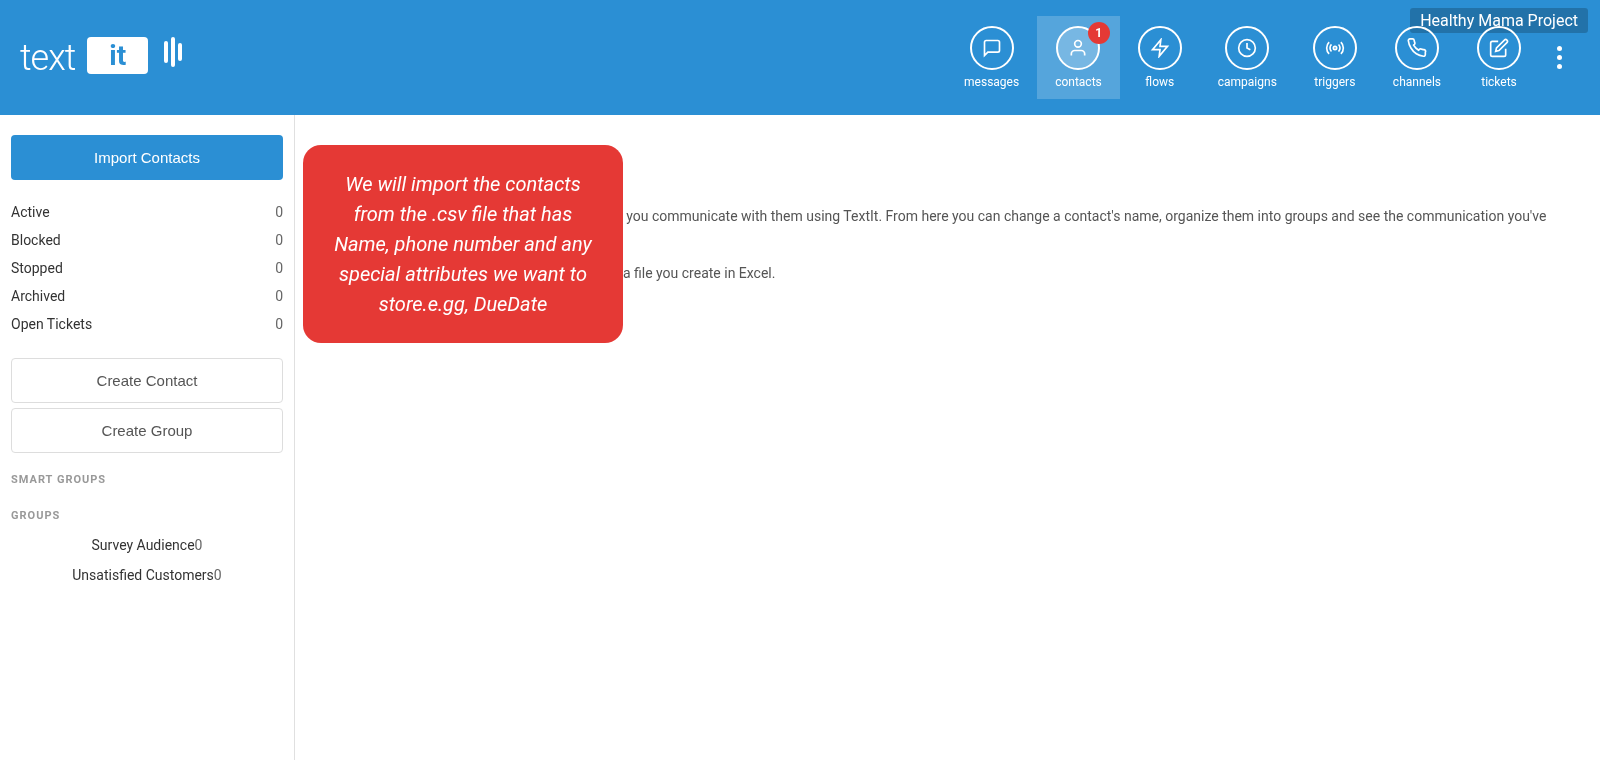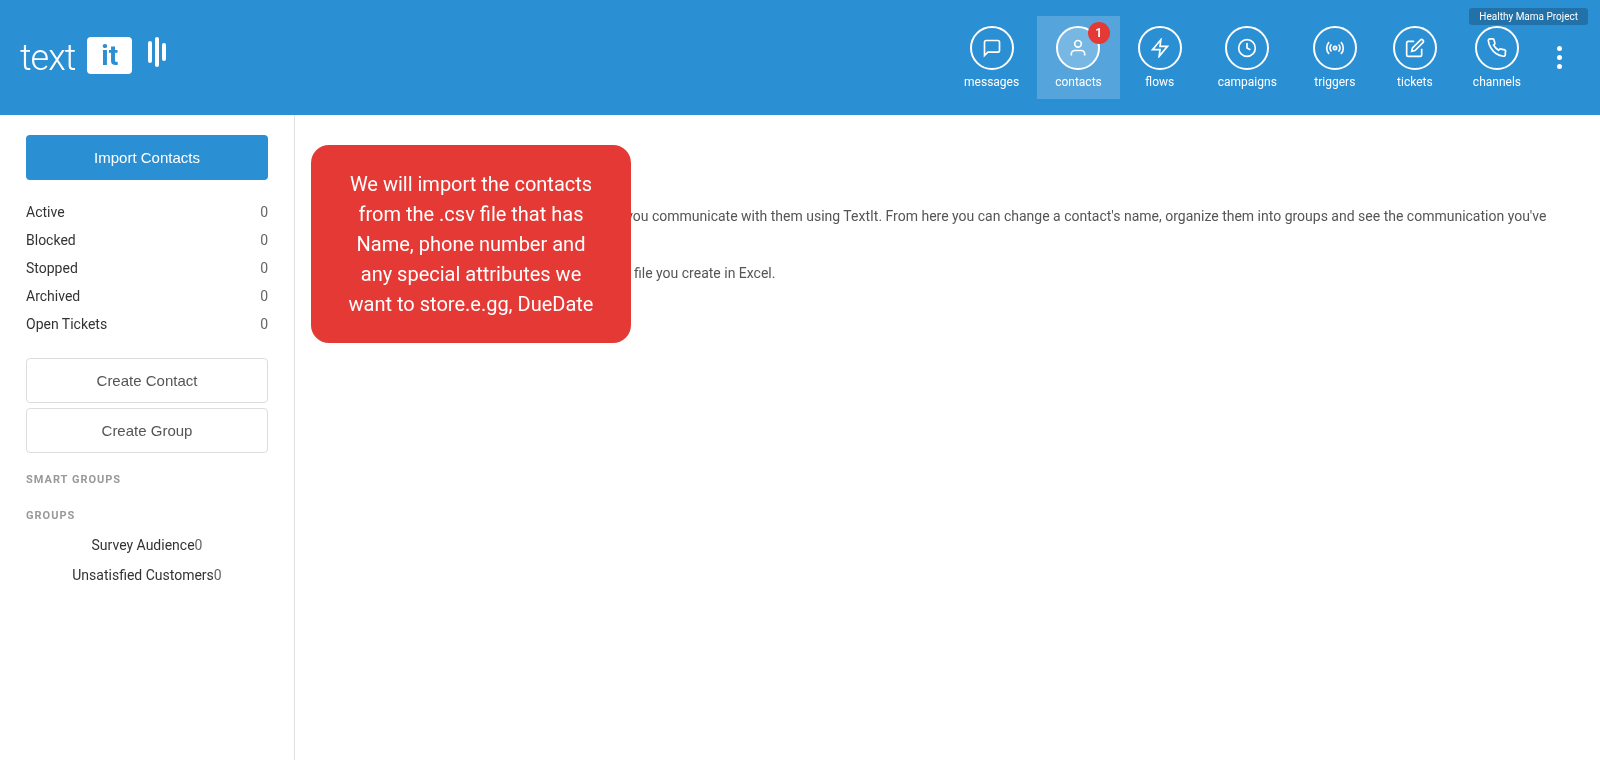--- a/index.html
+++ b/index.html
@@ -19,42 +19,42 @@
       align-items: flex-start;
       color: white;
       font-size: 32px;
       font-weight: bold;
       gap: 12px;
     }
     .logo-text { font-size: 36px; font-weight: 300; letter-spacing: -1px; }
     .logo-it {
       background: white;
       color: #2b8fd4;
-      padding: 2px 14px;
+      padding: 2px 22px;
       border-radius: 4px;
       font-weight: bold;
       font-size: 28px;
     }
     .logo-bars {
       display: flex;
       gap: 3px;
       align-items: center;
       margin-left: 4px;
     }
     .logo-bar {
       width: 4px;
       background: white;
       border-radius: 2px;
     }
     .project-label {
       position: absolute;
       top: 8px;
       right: 12px;
       color: white;
-      font-size: 10px;
+      font-size: 16px;
       background: rgba(0,0,0,0.2);
       padding: 3px 10px;
       border-radius: 3px;
     }
     .nav-icons {
       display: flex;
       gap: 0;
       margin-left: auto;
       align-items: center;
     }
@@ -100,21 +100,21 @@
     .layout {
       display: flex;
       height: calc(760px - 115px);
     }
 
     
     .sidebar {
       width: 295px;
       background: white;
       border-right: 1px solid #e0e0e0;
-      padding: 20px 26px;
+      padding: 20px 11px;
       overflow-y: auto;
       flex-shrink: 0;
     }
     .import-btn {
       width: 100%;
       background: #2b8fd4;
       color: white;
       border: none;
       padding: 14px;
       border-radius: 4px;
@@ -257,34 +257,34 @@
             <circle cx="12" cy="12" r="2"></circle>
             <path d="M16.24 7.76a6 6 0 0 1 0 8.49m-8.48-.01a6 6 0 0 1 0-8.49m11.31-2.82a10 10 0 0 1 0 14.14m-14.14 0a10 10 0 0 1 0-14.14"></path>
           </svg>
       </div>
       <span class="nav-label">triggers</span>
     </div>
 
     <div class="nav-item">
       <div class="nav-icon-circle">
         <svg width="20" height="20" viewBox="0 0 24 24" fill="none" stroke="white" stroke-width="2">
+            <path d="M22 16.92v3a2 2 0 0 1-2.18 2 19.79 19.79 0 0 1-8.63-3.07A19.5 19.5 0 0 1 4.72 12 19.79 19.79 0 0 1 1.65 3.47 2 2 0 0 1 3.62 1h3a2 2 0 0 1 2 1.72c.127.96.361 1.903.7 2.81a2 2 0 0 1-.45 2.11L7.91 8.55a16 16 0 0 0 6.07 6.07l.82-.91a2 2 0 0 1 2.11-.45c.907.339 1.85.573 2.81.7A2 2 0 0 1 22 16.92z"></path>
+          </svg>
+      </div>
+      <span class="nav-label">channels</span>
+    </div>
+
+    <div class="nav-item">
+      <div class="nav-icon-circle">
+        <svg width="20" height="20" viewBox="0 0 24 24" fill="none" stroke="white" stroke-width="2">
             <path d="M11 4H4a2 2 0 0 0-2 2v14a2 2 0 0 0 2 2h14a2 2 0 0 0 2-2v-7"></path>
             <path d="M18.5 2.5a2.121 2.121 0 0 1 3 3L12 15l-4 1 1-4 9.5-9.5z"></path>
           </svg>
       </div>
       <span class="nav-label">tickets</span>
-    </div>
-
-    <div class="nav-item">
-      <div class="nav-icon-circle">
-        <svg width="20" height="20" viewBox="0 0 24 24" fill="none" stroke="white" stroke-width="2">
-            <path d="M22 16.92v3a2 2 0 0 1-2.18 2 19.79 19.79 0 0 1-8.63-3.07A19.5 19.5 0 0 1 4.72 12 19.79 19.79 0 0 1 1.65 3.47 2 2 0 0 1 3.62 1h3a2 2 0 0 1 2 1.72c.127.96.361 1.903.7 2.81a2 2 0 0 1-.45 2.11L7.91 8.55a16 16 0 0 0 6.07 6.07l.82-.91a2 2 0 0 1 2.11-.45c.907.339 1.85.573 2.81.7A2 2 0 0 1 22 16.92z"></path>
-          </svg>
-      </div>
-      <span class="nav-label">channels</span>
     </div>
 
     <div class="nav-item">
       <div style="display:flex; flex-direction:column; gap:4px; padding: 10px 0;">
         <div style="width:5px;height:5px;border-radius:50%;background:white;"></div>
         <div style="width:5px;height:5px;border-radius:50%;background:white;"></div>
         <div style="width:5px;height:5px;border-radius:50%;background:white;"></div>
       </div>
     </div>
   </div>
@@ -336,18 +336,18 @@
 
   <div class="main-content" style="position:relative;">
     <h1 class="page-title">Contacts</h1>
     <p class="description">Contacts will automatically be added here as you communicate with them using TextIt. From here you can change a contact's name, organize them into groups and see the communication you've had with each.</p>
     <p class="description">
       <span>To get started you can </span><a class="import-link">import</a><span> contacts from a file you create in Excel.</span>
     </p>
 
     <div style="position: absolute; top: 30px; left: 0px; z-index: 100; display: flex; align-items: center;">
 
-      <div class="callout-box" style="margin-left:16px;">
+      <div class="callout-box" style="margin-left:8px;font-style:italic;">
         <span>We will import the contacts from the .csv file that has Name, phone number and any special attributes we want to store.e.gg, DueDate</span>
       </div>
     </div>
   </div>
 </div>
 
 </body></html>

